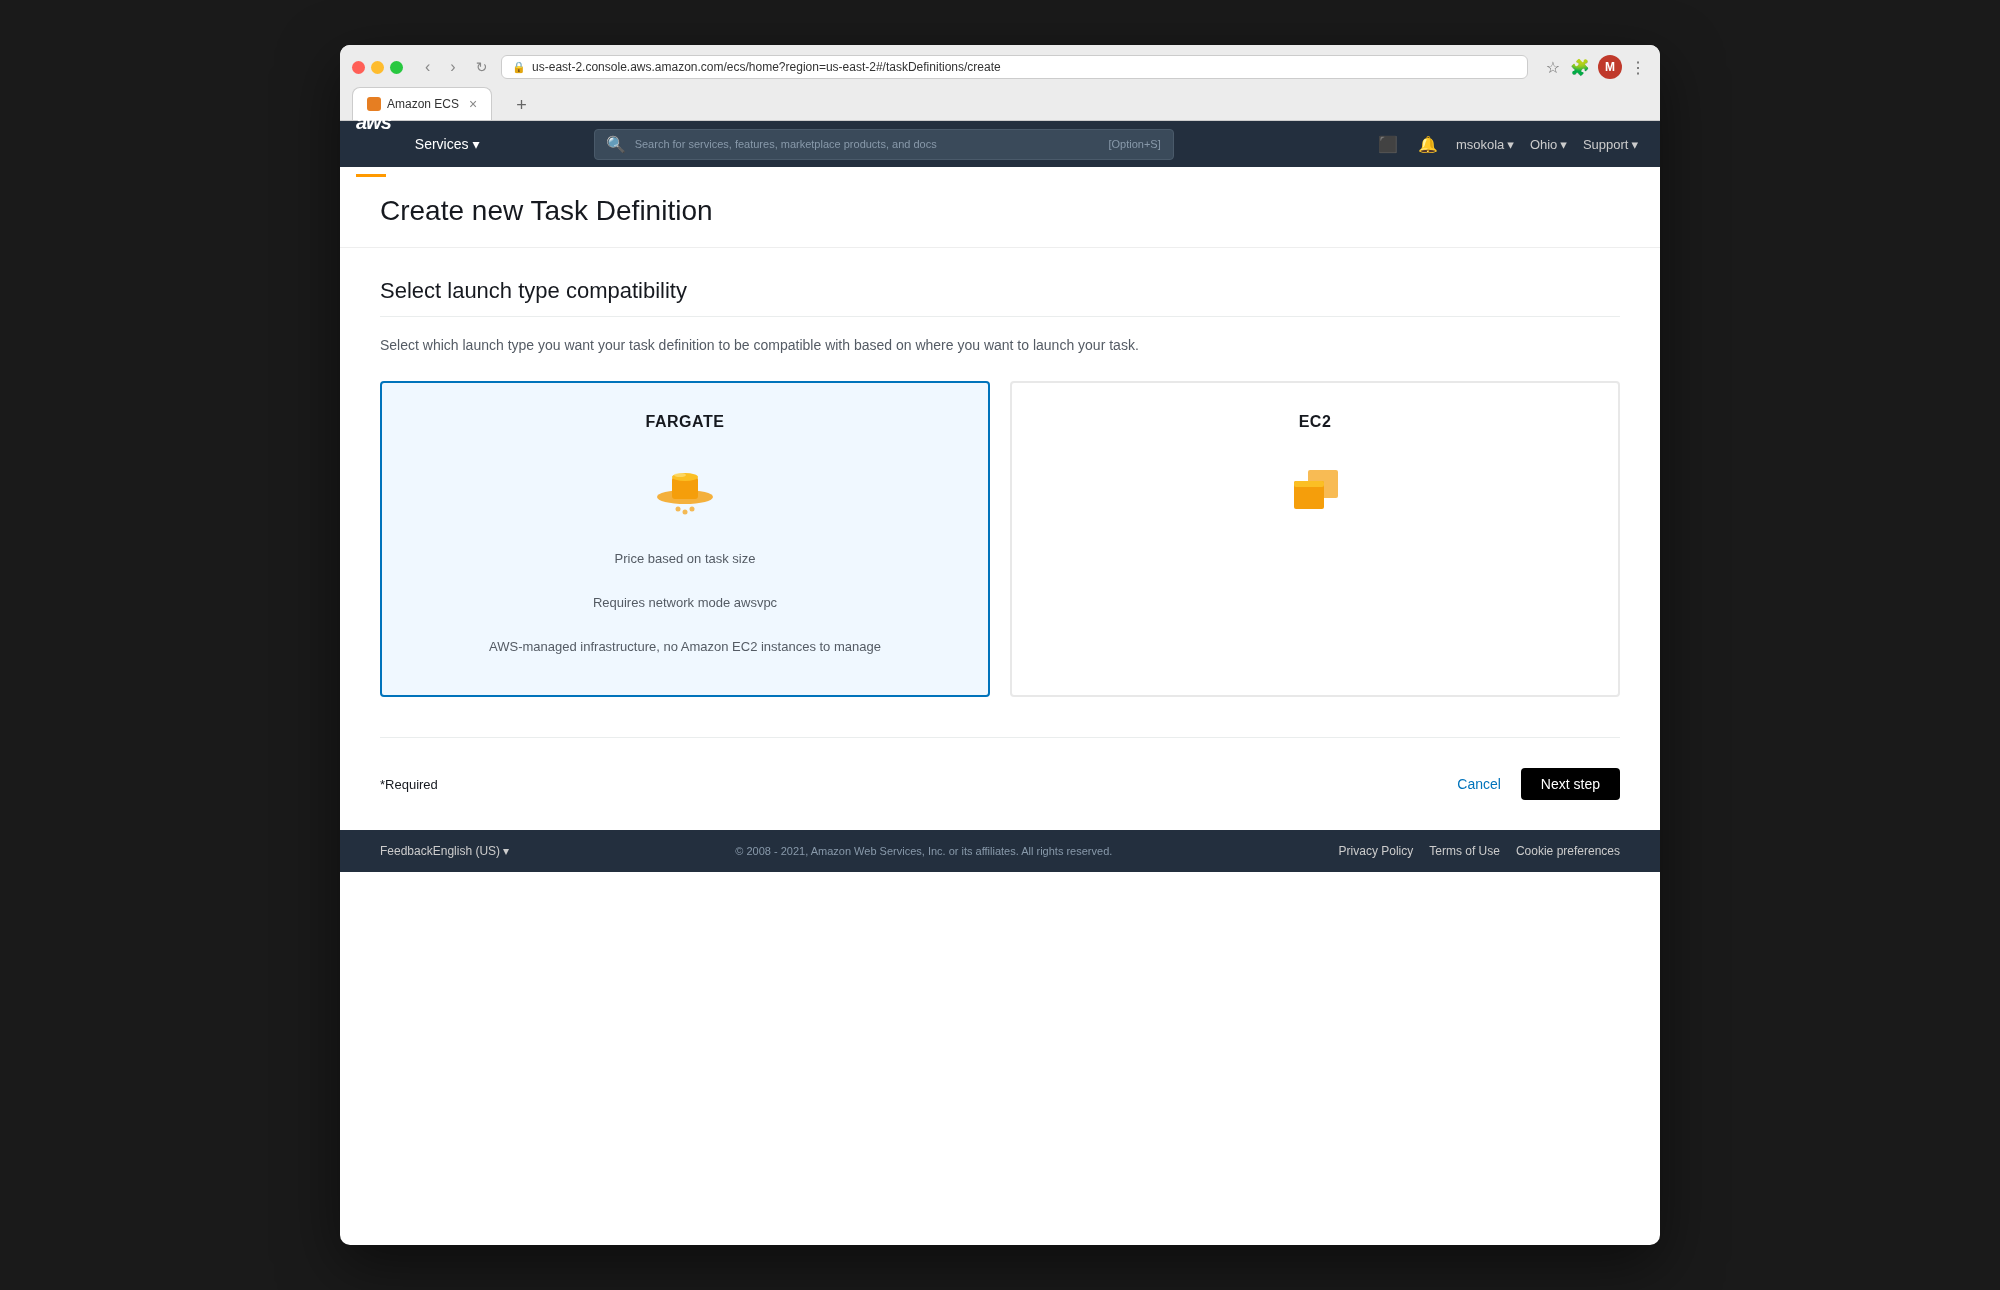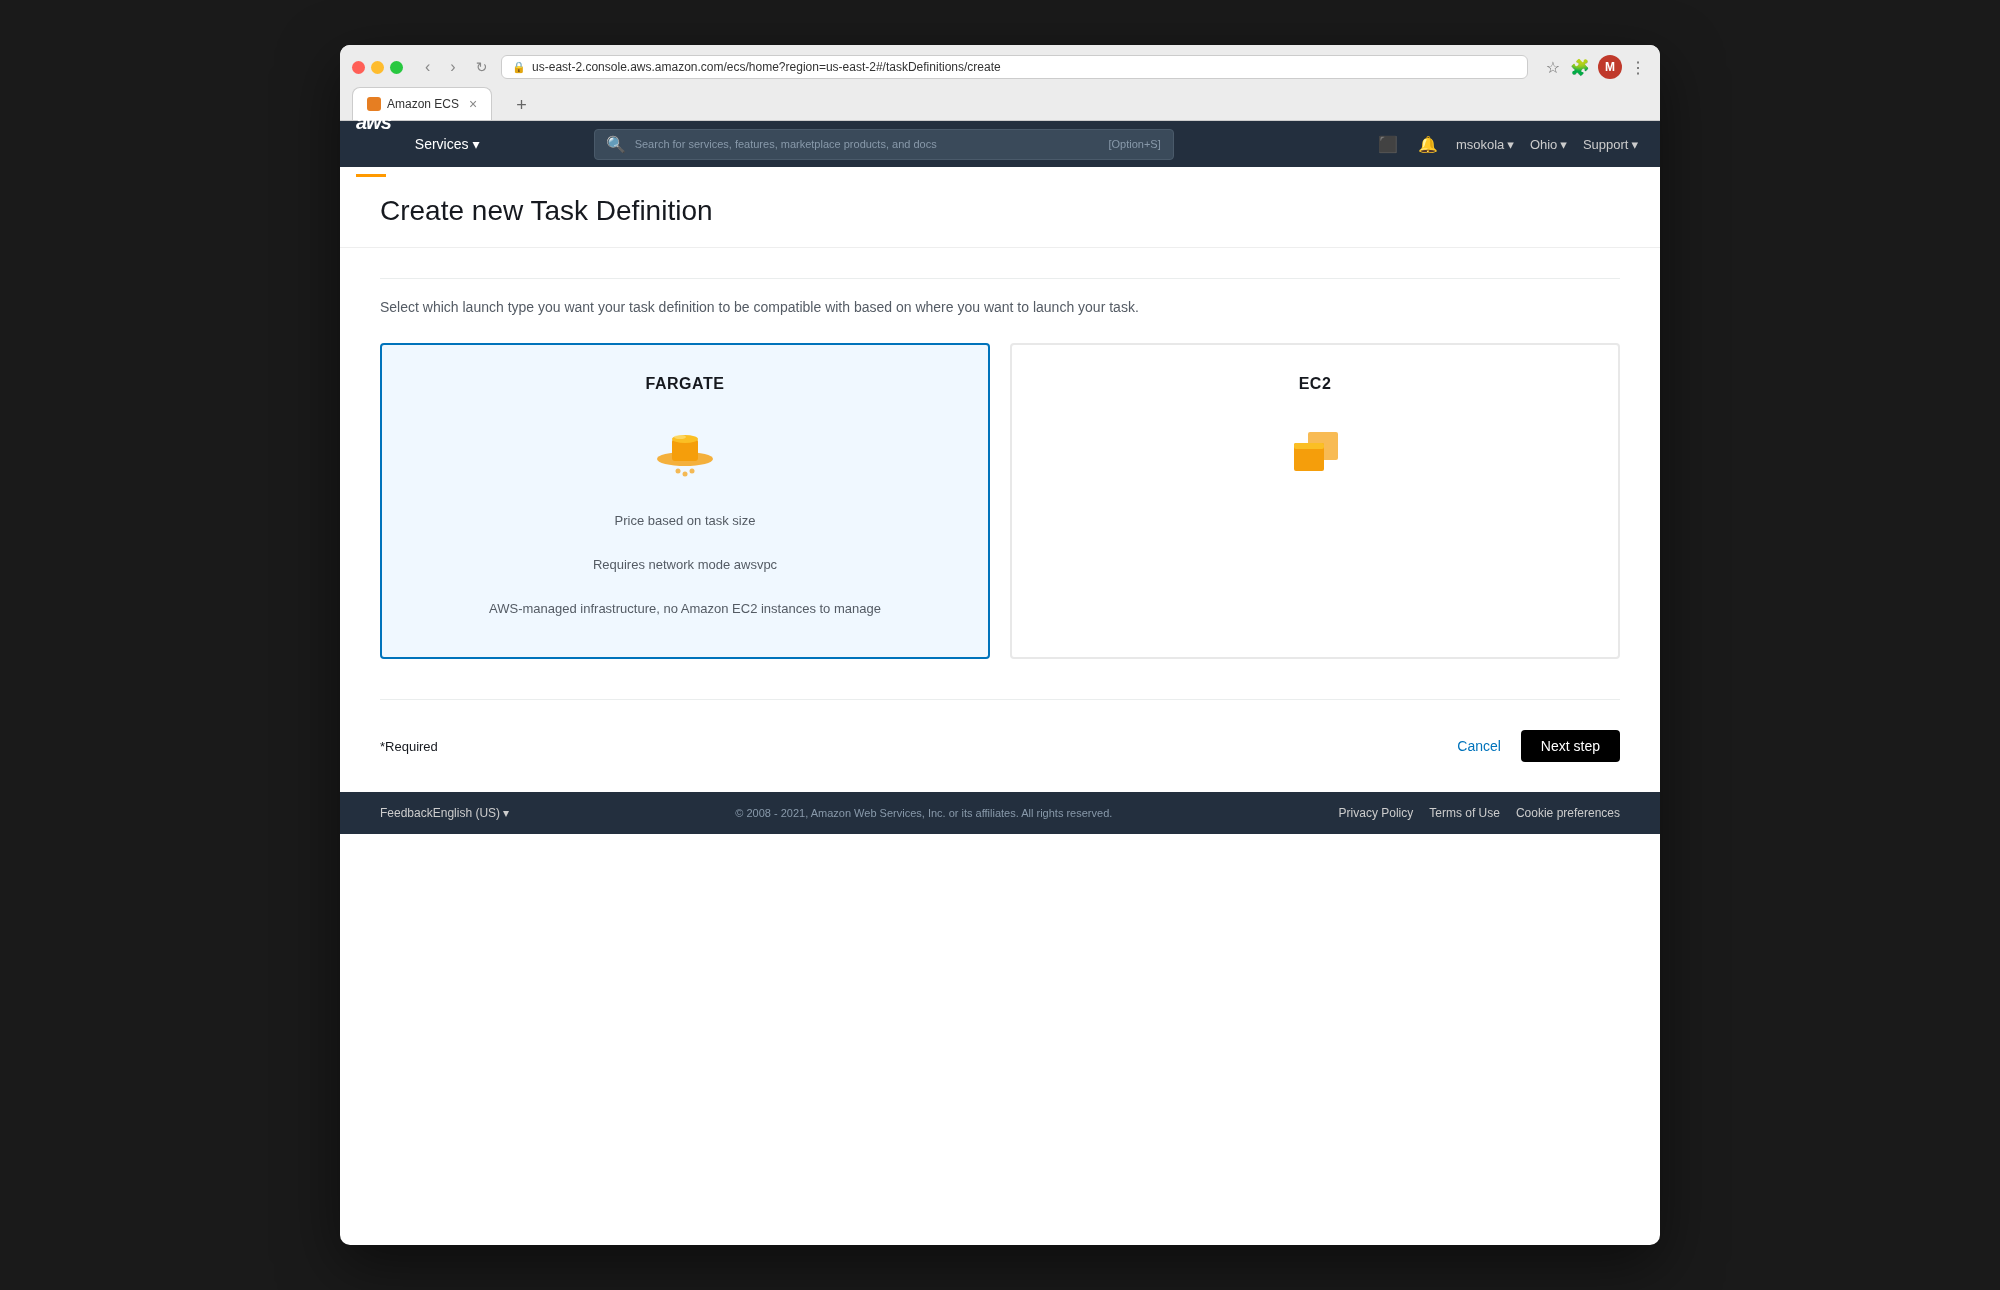--- a/index.html
+++ b/index.html
@@ -485,20 +485,21 @@
 
     <div class="page-header">
       <h1 class="page-title">Create new Task Definition</h1>
     </div>
 
     <div class="main-layout">
 
 
       <div class="content-area">
 
+        <h2 class="section-title">Select launch type compatibility</h2>
         <hr class="section-divider">
         <p class="section-description">Select which launch type you want your task definition to be compatible with based on where you want to launch your task.</p>
 
         <div class="launch-type-grid">
 
           <div class="launch-type-card selected">
             <div class="card-title">FARGATE</div>
 
             <div class="card-icon">
               <svg viewBox="0 0 70 70" xmlns="http://www.w3.org/2000/svg">

